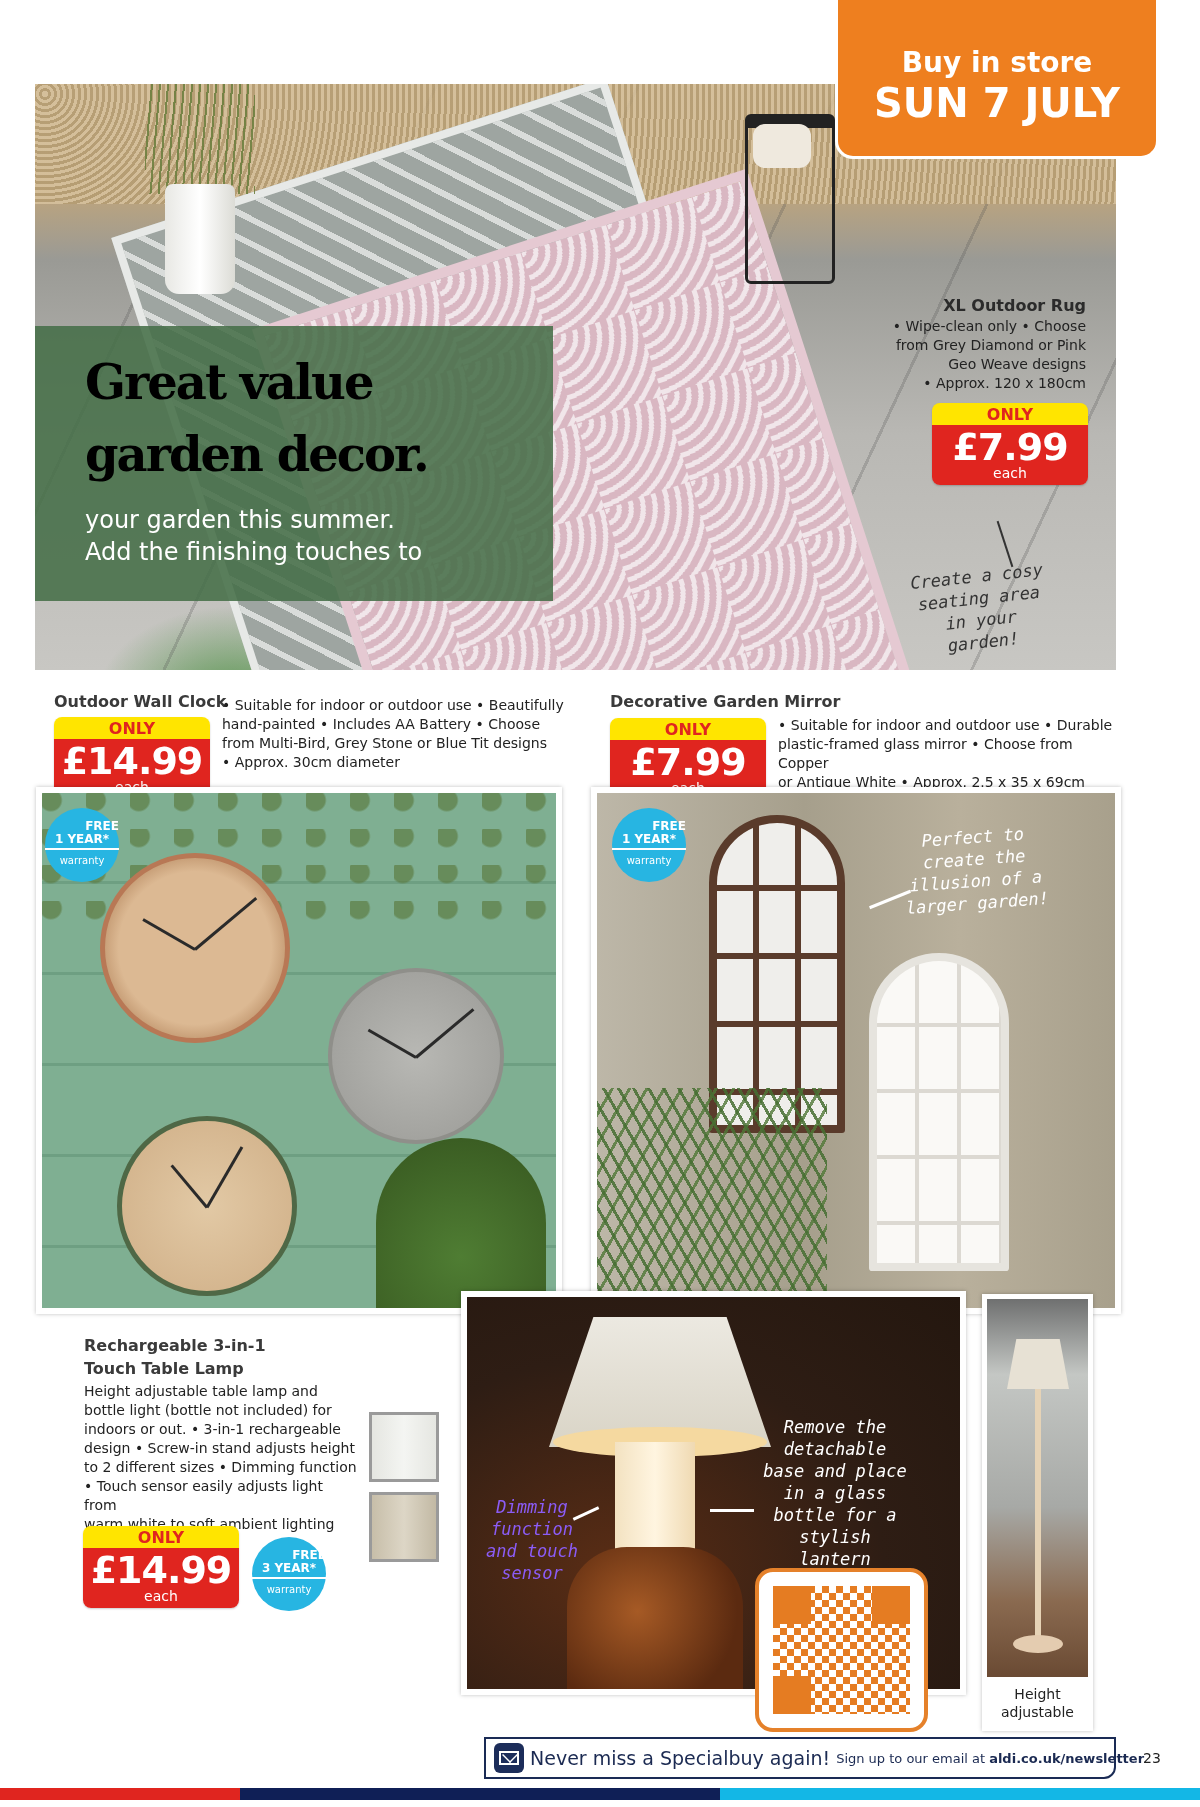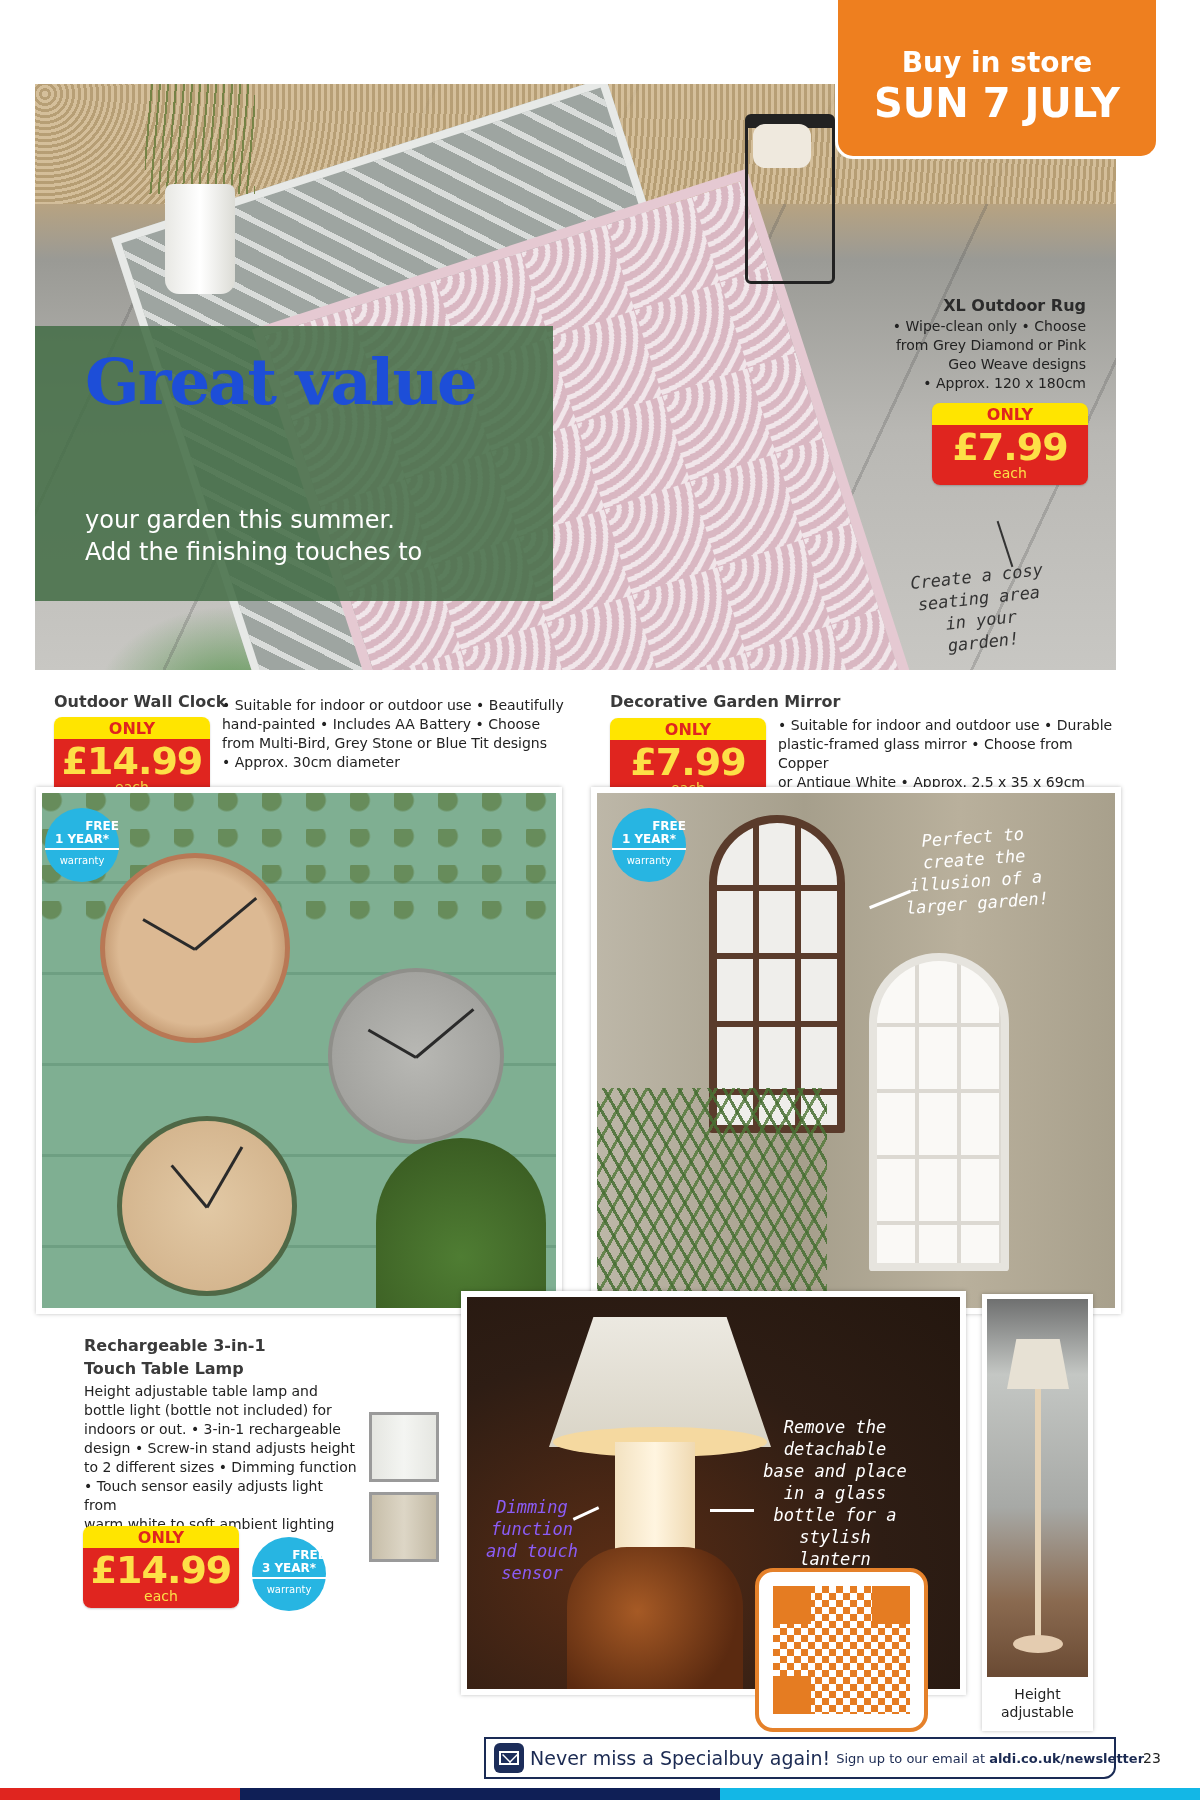--- a/index.html
+++ b/index.html
@@ -24,34 +24,34 @@
       repeating-radial-gradient(circle at 0 0, #f1e6ea 0 5px, #d9b7c2 5px 12px);
     background-size: 90px 90px; border:10px solid #e5c9d2; }
   .pot { position:absolute; left:130px; top:100px; width:70px; height:110px; border-radius:8px 8px 14px 14px;
     background: linear-gradient(90deg,#e8e8e4,#ffffff,#dcdcd6); }
   .grass { position:absolute; left:110px; top:0; width:110px; height:110px;
     background: repeating-linear-gradient(95deg, rgba(0,0,0,0) 0 6px, #6d7f3f 6px 8px); opacity:.9; }
   .table { position:absolute; left:710px; top:30px; width:90px; height:170px; border:3px solid #222; border-top:14px solid #222; border-radius:6px; }
   .candle { position:absolute; left:718px; top:40px; width:58px; height:44px; border-radius:12px; background:#efe9de; }
 
   .hero-panel { left: 35px; top: 326px; width: 518px; height: 275px; background: rgba(70,110,72,.88); }
-  .hero-title { position:absolute; left:50px; top:20px; font-family: "DejaVu Serif", serif; font-weight: bold; color: #1d4ed8; font-size: 64px; line-height: 72px; letter-spacing: -2px; }
+  .hero-title { position:absolute; left:50px; top:20px; font-family: "DejaVu Serif", serif; font-weight: bold; color: #000000; font-size: 48px; line-height: 72px; letter-spacing: -2px; }
   .hero-sub { position:absolute; left:50px; top:178px; color:#fff; font-size: 24px; line-height: 32px; }
 
   .badge-store { left: 835px; top: 0; width: 324px; height: 159px; background: #ee7f1f; border-radius: 0 0 18px 18px; border: 3px solid #fff; border-top: none; color: #fff; text-align: center; }
   .badge-store .l1 { position:absolute; left:0; right:0; top:46px; font-size: 28px; font-weight: bold; }
   .badge-store .l2 { position:absolute; left:0; right:0; top:80px; font-size: 40px; font-weight: bold; letter-spacing: 0px; }
 
   .rug-text { left: 870px; top: 296px; width: 216px; text-align: right; color: #222; font-size: 14px; line-height: 19px; }
   .rug-text .t { font-weight: bold; font-size: 16px; margin-bottom: 2px; color:#2b2b2b; }
 
   
   .price { position:absolute; width: 156px; height: 82px; border-radius: 8px; overflow: hidden; box-shadow: 0 1px 2px rgba(0,0,0,.2); text-align:center; }
   .price .only { height: 22px; background: #ffe500; color: #e0251f; font-weight: bold; font-size: 16px; line-height: 23px; }
-  .price .amt { height: 60px; background: #e0251f; color: #fde047; position: relative; }
+  .price .amt { height: 60px; background: #e0251f; color: #ffffff; position: relative; }
   .price .amt .v { position:absolute; left:0; right:0; top:2px; font-weight:bold; font-size: 38px; line-height: 40px; letter-spacing:-1px; }
   .price .amt .e { position:absolute; left:0; right:0; top:40px; font-size: 14px; line-height: 16px; }
 
   .handwrite { font-family: "DejaVu Sans Mono", monospace; font-style: italic; font-size: 17px; line-height: 22px; text-align: center; }
   .note-rug { left: 905px; top: 565px; width: 150px; color: #333; transform: rotate(-6deg); }
   .note-line { position:absolute; background:#333; }
 
   
   .p-title { position:absolute; font-weight:bold; font-size: 16px; color:#3a3a3a; }
   .p-desc { position:absolute; font-size: 14px; line-height: 19px; color: #222; }
@@ -136,20 +136,21 @@
   <div class="rug-pink"></div>
   <div class="grass"></div>
   <div class="pot"></div>
   <div class="table"></div>
   <div class="candle"></div>
 </div>
 
 <div class="abs hero-panel">
   <div class="hero-title">
     <div>Great value</div>
+    <div>garden decor.</div>
   </div>
   <div class="hero-sub">
     <div>your garden this summer.</div>
     <div>Add the finishing touches to</div>
   </div>
 </div>
 
 <div class="abs badge-store">
   <div class="l1">Buy in store</div>
   <div class="l2">SUN 7 JULY</div>

